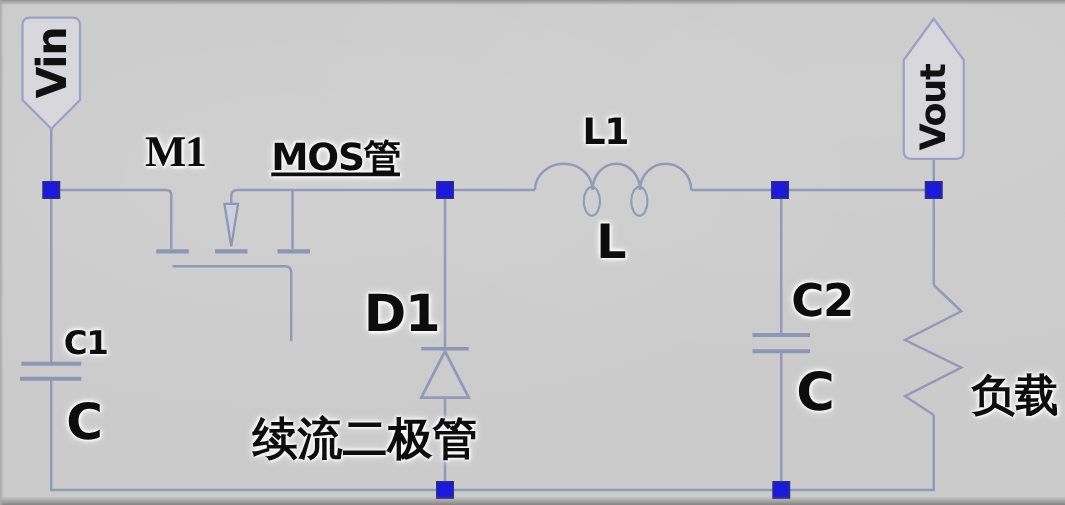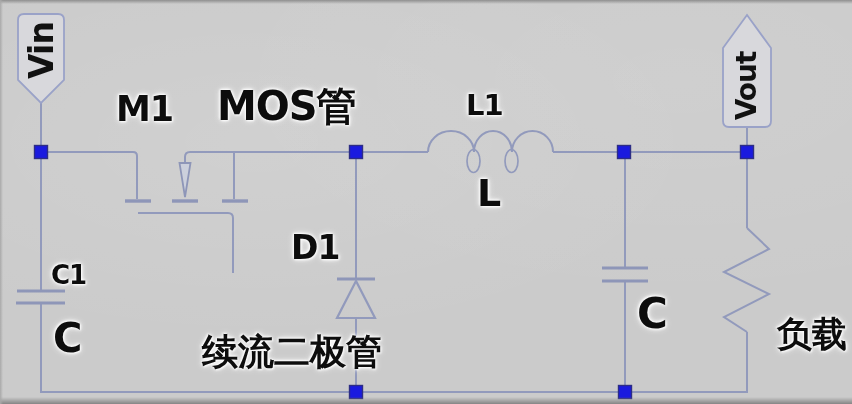--- a/index.html
+++ b/index.html
@@ -115,32 +115,33 @@
     </g>
   </svg>
 
   <div class="flag-text-box" style="left:17px;top:13px;width:48px;height:74px;">
     <span class="flag-text" style="font-size:33px;">Vin</span>
   </div>
   <div class="flag-text-box" style="left:723px;top:45px;width:48px;height:82px;">
     <span class="flag-text" style="font-size:28px;">Vout</span>
   </div>
 
-  <div class="lbl" style="left:116px;top:92px;font-size:35px;">M1</div>
-  <div class="lbl" style="left:217px;top:86px;font-size:40px;">MOS管</div>
+  <div class="lbl" style="left:116px;top:104px;font-size:35px;font-family:Liberation Serif, serif;">M1</div>
+  <div class="lbl" style="left:217px;top:112px;font-size:30px;text-decoration:underline;">MOS管</div>
 
   <div class="lbl" style="left:466px;top:91px;font-size:29px;">L1</div>
   <div class="lbl" style="left:477px;top:174px;font-size:38px;">L</div>
 
-  <div class="lbl" style="left:291px;top:231px;font-size:33px;text-align:right;">D1</div>
+  <div class="lbl" style="left:291px;top:231px;font-size:41px;text-align:right;">D1</div>
   <div class="lbl" style="left:162px;top:334px;font-size:36px;letter-spacing:0;padding-left:40px;">续流二极管</div>
 
   <div class="lbl" style="left:51px;top:262px;font-size:26px;">C1</div>
   <div class="lbl" style="left:53px;top:318px;font-size:40px;">C</div>
 
+  <div class="lbl" style="left:633px;top:224px;font-size:36px;">C2</div>
   <div class="lbl" style="left:637px;top:293px;font-size:42px;">C</div>
 
-  <div class="lbl" style="left:777px;top:300px;font-size:35px;letter-spacing:0;margin-top:17px;">负载</div>
+  <div class="lbl" style="left:777px;top:300px;font-size:35px;letter-spacing:0;">负载</div>
 
   <div class="edge-top"></div>
   <div class="edge-bottom"></div>
   <div class="edge-left"></div>
 </div>
 
 </body></html>

